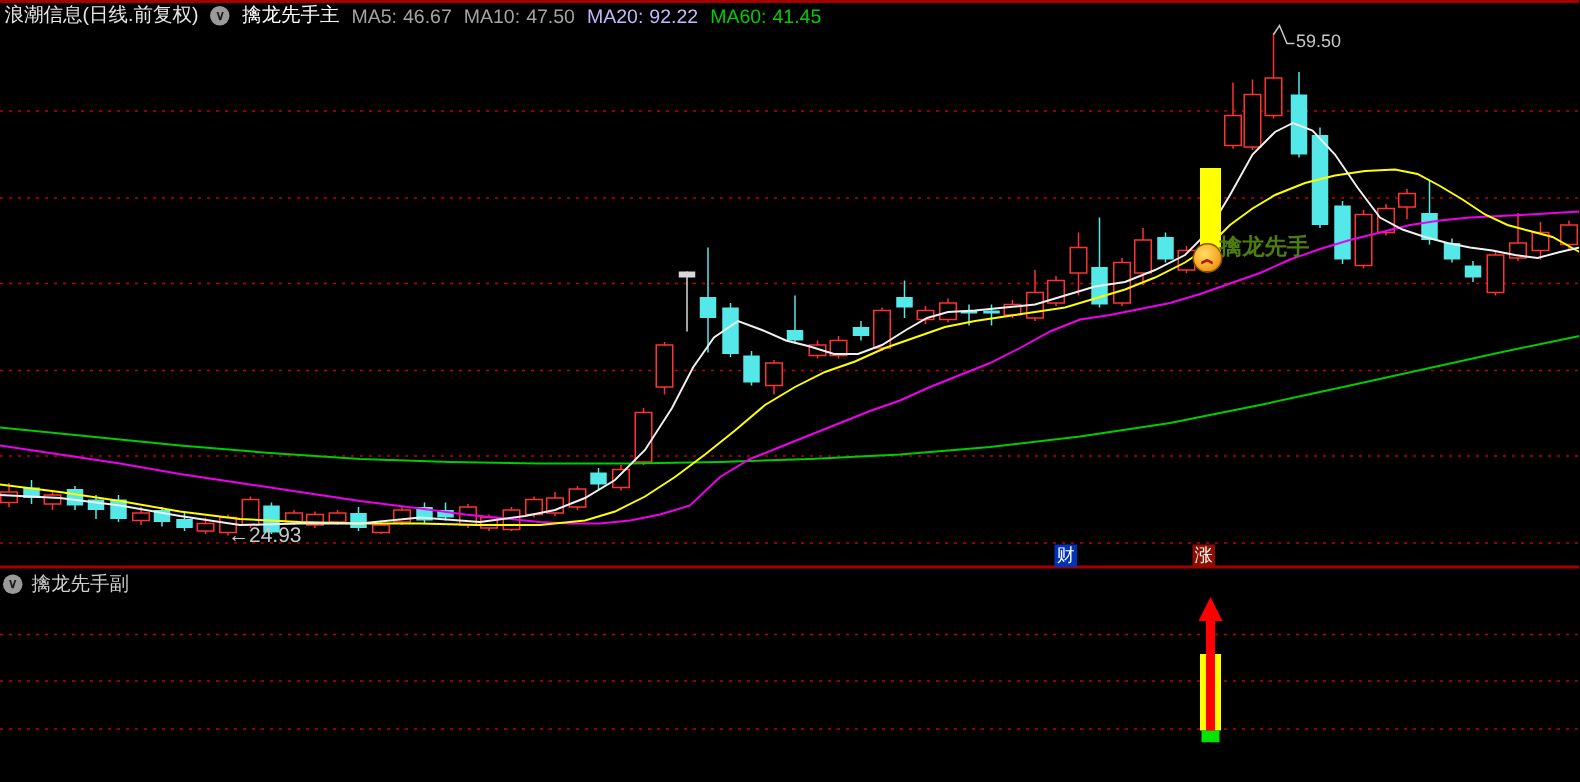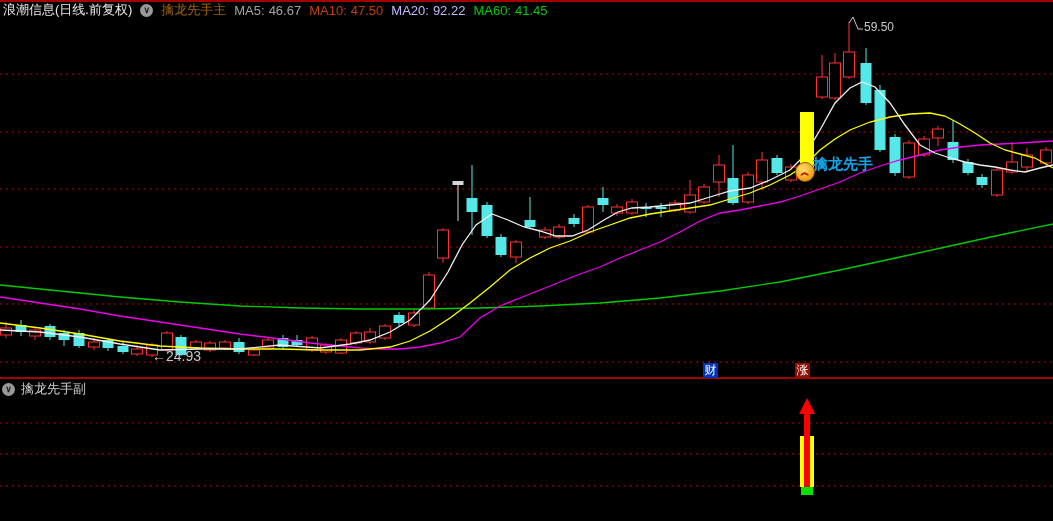--- a/index.html
+++ b/index.html
@@ -2,29 +2,29 @@
 <html><head>
 <meta charset="utf-8">
 <style>
   html,body{margin:0;padding:0;background:#000;}
   .screen{position:relative;width:1053px;height:495px;background:#000;overflow:hidden;
           font-family:"Liberation Sans",sans-serif;}
   .screen svg{position:absolute;left:0;top:0;}
   .main-header{position:absolute;left:3px;top:2px;height:16px;display:flex;align-items:center;
                gap:8px;font-size:13px;white-space:nowrap;z-index:5;}
   .stock-title{color:#e8e8e8;}
-  .ind-name{color:#a16207;}
+  .ind-name{color:#ffffff;}
   .chev{display:inline-block;width:13px;height:13px;border-radius:50%;background:#9a9a9a;
         color:#1d1d1d;font-size:9px;line-height:13px;text-align:center;font-weight:bold;}
   .ma-item{display:inline-flex;gap:4px;}
-  .ma5{color:#a3a3a3;} .ma10{color:#c2410c;align-items:flex-end;} .ma20{color:#c4b5fd;} .ma60{color:#00cc00;justify-content:flex-end;}
+  .ma5{color:#a3a3a3;} .ma10{color:#a3a3a3;align-items:flex-end;} .ma20{color:#c4b5fd;} .ma60{color:#00cc00;justify-content:flex-end;}
   .px-label{position:absolute;color:#c8c8c8;font-size:12px;z-index:4;white-space:nowrap;}
   .label-high{left:864px;top:20px;}
   .label-low{left:152px;top:348px;font-size:14px;}
-  .signal-label{position:absolute;left:813px;top:155px;color:#0ea5e9;font-size:15px;
+  .signal-label{position:absolute;left:813px;top:155px;color:#4d7c0f;font-size:15px;
                 font-weight:bold;z-index:6;white-space:nowrap;}
   .signal-icon{position:absolute;left:795px;top:162px;width:20px;height:20px;border-radius:50%;
                background:radial-gradient(circle at 40% 35%,#ffe066,#f5a623 60%,#c97b10);
                border:1px solid #8a5200;box-sizing:border-box;color:#b31400;font-size:9px;
                line-height:18px;text-align:center;font-weight:bold;z-index:7;}
   .badge{position:absolute;width:15px;height:15px;color:#ffffff;font-size:12px;line-height:15px;
          text-align:center;z-index:4;}
   .badge-cai{left:703px;top:363px;background:#0033bb;}
   .badge-zhang{left:795px;top:363px;background:#8e0e00;}
   .sub-header{position:absolute;left:2px;top:380px;display:flex;align-items:center;gap:6px;

